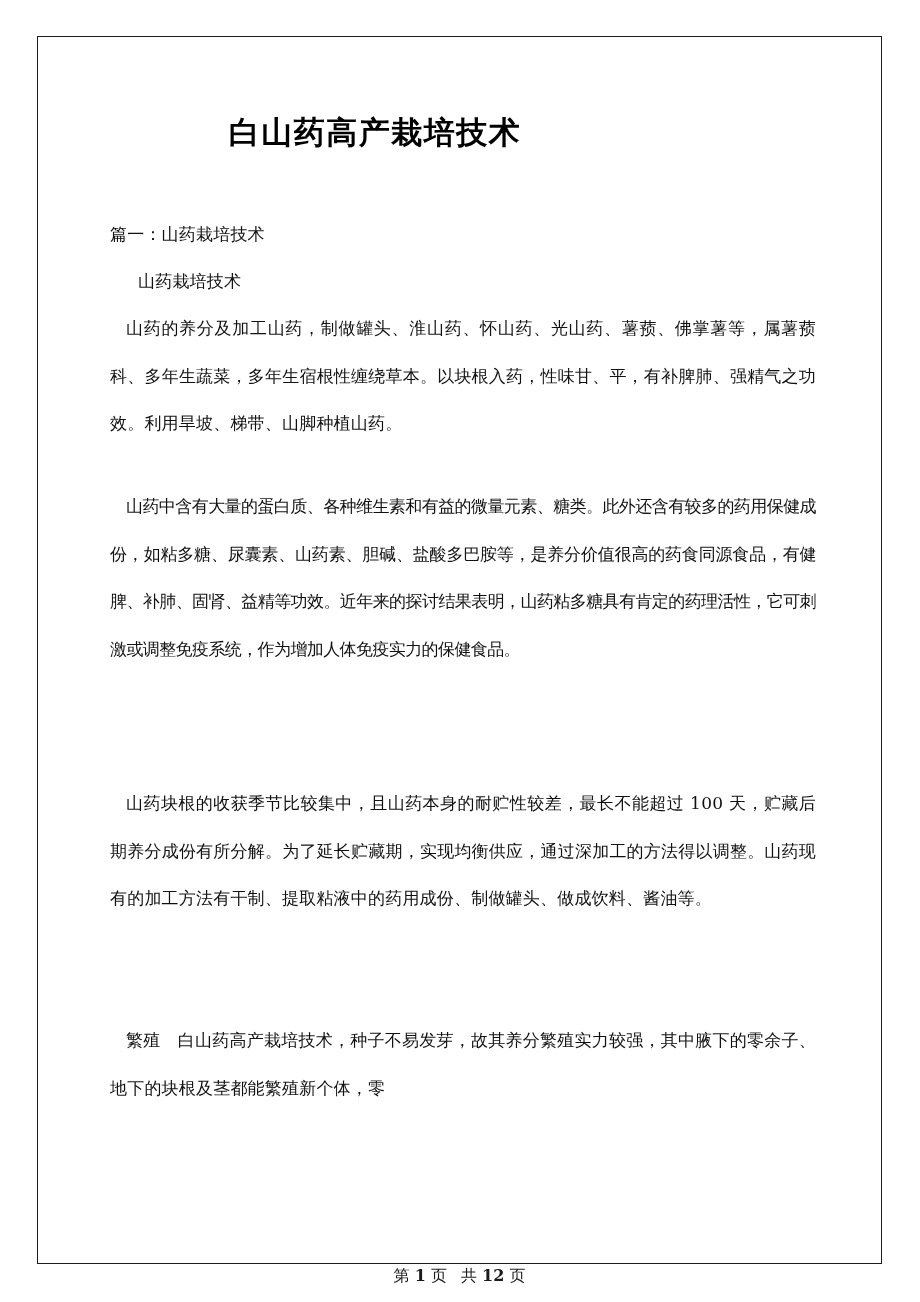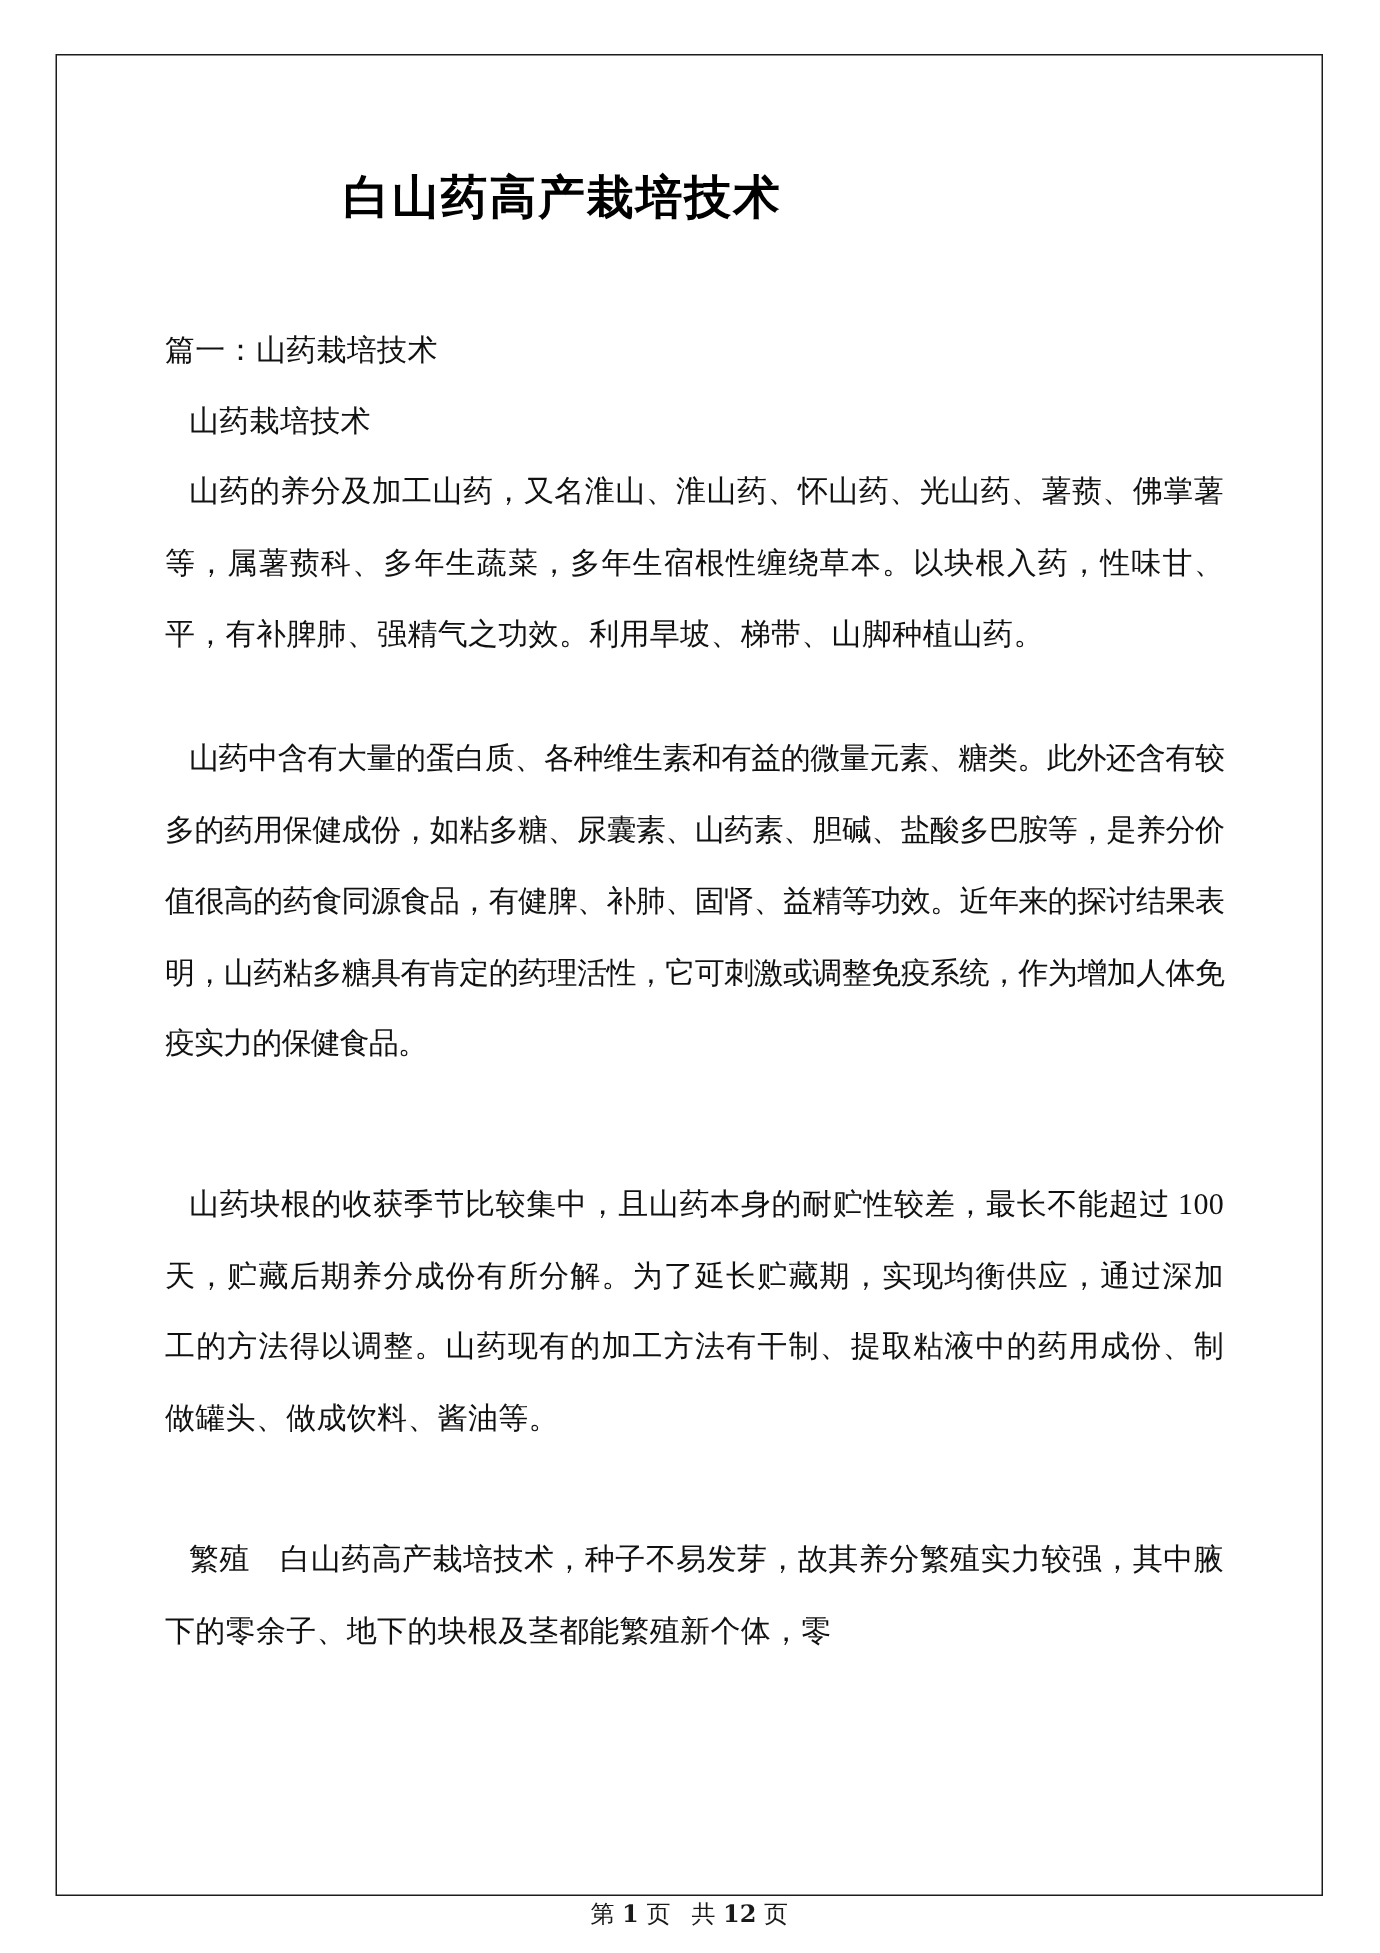--- a/index.html
+++ b/index.html
@@ -45,38 +45,37 @@
     font-weight: 700;
     font-size: 31px;
     line-height: 44px;
     letter-spacing: 1.5px;
     color: #000000;
     white-space: pre;
   }
 
   
   .para {
-    font-size: 20px;
+    font-size: 17px;
     line-height: 47.5px;
     color: #111111;
     text-align: justify;
     text-justify: inter-ideograph;
     margin: 0;
     white-space: pre-wrap;
     word-break: break-all;
     letter-spacing: 0.2px;
-    font-family: Liberation Serif, serif;
   }
   .para.indent-1 { text-indent: 16px; }
   .para.indent-0 { text-indent: 0; }
   .para.tight { letter-spacing: -0.6px; }
 
   
   #p-pian    { position: absolute; top: 211px;  left: 0;    width: 706px; }
-  #p-sub     { position: absolute; top: 258px;  left: 0;    width: 706px; }
+  #p-sub     { position: absolute; top: 258px;  left: 12px;    width: 706px; }
   #p-intro   { position: absolute; top: 305px;  left: 0;    width: 706px; }
   #p-nutri   { position: absolute; top: 483px;  left: 0;    width: 706px; }
   #p-store   { position: absolute; top: 780px;  left: 0;    width: 706px; }
   #p-breed   { position: absolute; top: 1017px; left: 0;    width: 706px; }
 
   
   #page-footer {
     position: absolute;
     left: 37px;
     top: 1264px;
@@ -100,21 +99,21 @@
 <div id="page-frame"></div>
 
 <div id="doc-title">白山药高产栽培技术</div>
 
 <div id="page-body">
 
   <p id="p-pian" class="para indent-0">篇一：山药栽培技术</p>
 
   <p id="p-sub" class="para indent-1">山药栽培技术</p>
 
-  <p id="p-intro" class="para indent-1">山药的养分及加工山药，又名淮山、淮山药、怀山药、光山药、薯蓣、佛掌薯等，属薯蓣科、多年生蔬菜，多年生宿根性缠绕草本。以块根入药，性味甘、平，有补脾肺、强精气之功效。利用旱坡、梯带、山脚种植山药。</p>
+  <p id="p-intro" class="para indent-1">山药的养分及加工山药，制做罐头、淮山药、怀山药、光山药、薯蓣、佛掌薯等，属薯蓣科、多年生蔬菜，多年生宿根性缠绕草本。以块根入药，性味甘、平，有补脾肺、强精气之功效。利用旱坡、梯带、山脚种植山药。</p>
 
   <p id="p-nutri" class="para indent-1 tight">山药中含有大量的蛋白质、各种维生素和有益的微量元素、糖类。此外还含有较多的药用保健成份，如粘多糖、尿囊素、山药素、胆碱、盐酸多巴胺等，是养分价值很高的药食同源食品，有健脾、补肺、固肾、益精等功效。近年来的探讨结果表明，山药粘多糖具有肯定的药理活性，它可刺激或调整免疫系统，作为增加人体免疫实力的保健食品。</p>
 
   <p id="p-store" class="para indent-1">山药块根的收获季节比较集中，且山药本身的耐贮性较差，最长不能超过 100 天，贮藏后期养分成份有所分解。为了延长贮藏期，实现均衡供应，通过深加工的方法得以调整。山药现有的加工方法有干制、提取粘液中的药用成份、制做罐头、做成饮料、酱油等。</p>
 
   <p id="p-breed" class="para indent-1">繁殖　白山药高产栽培技术，种子不易发芽，故其养分繁殖实力较强，其中腋下的零余子、地下的块根及茎都能繁殖新个体，零</p>
 
 </div>
 
 <div id="page-footer"><span>第</span> <span class="num">1</span> <span>页</span><span class="gap"></span><span>共</span> <span class="num">12</span> <span>页</span></div>

